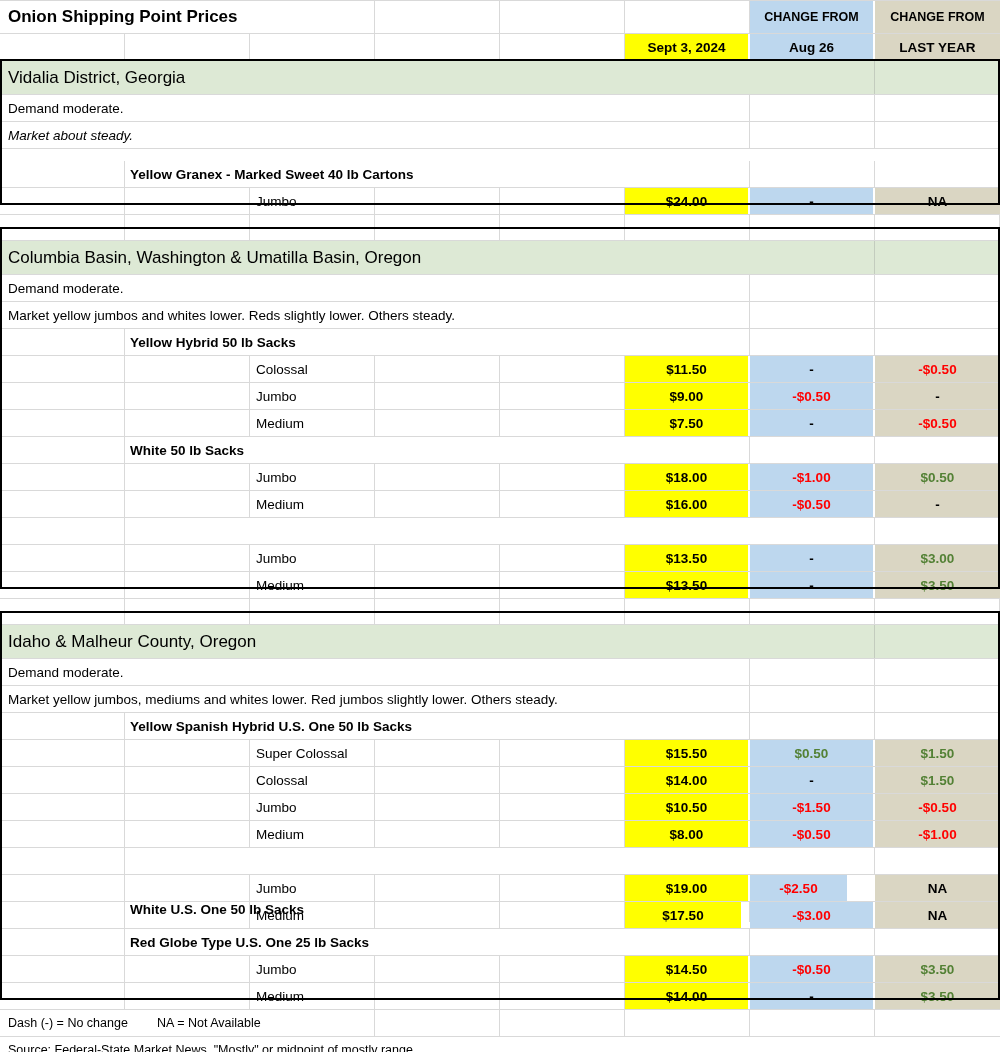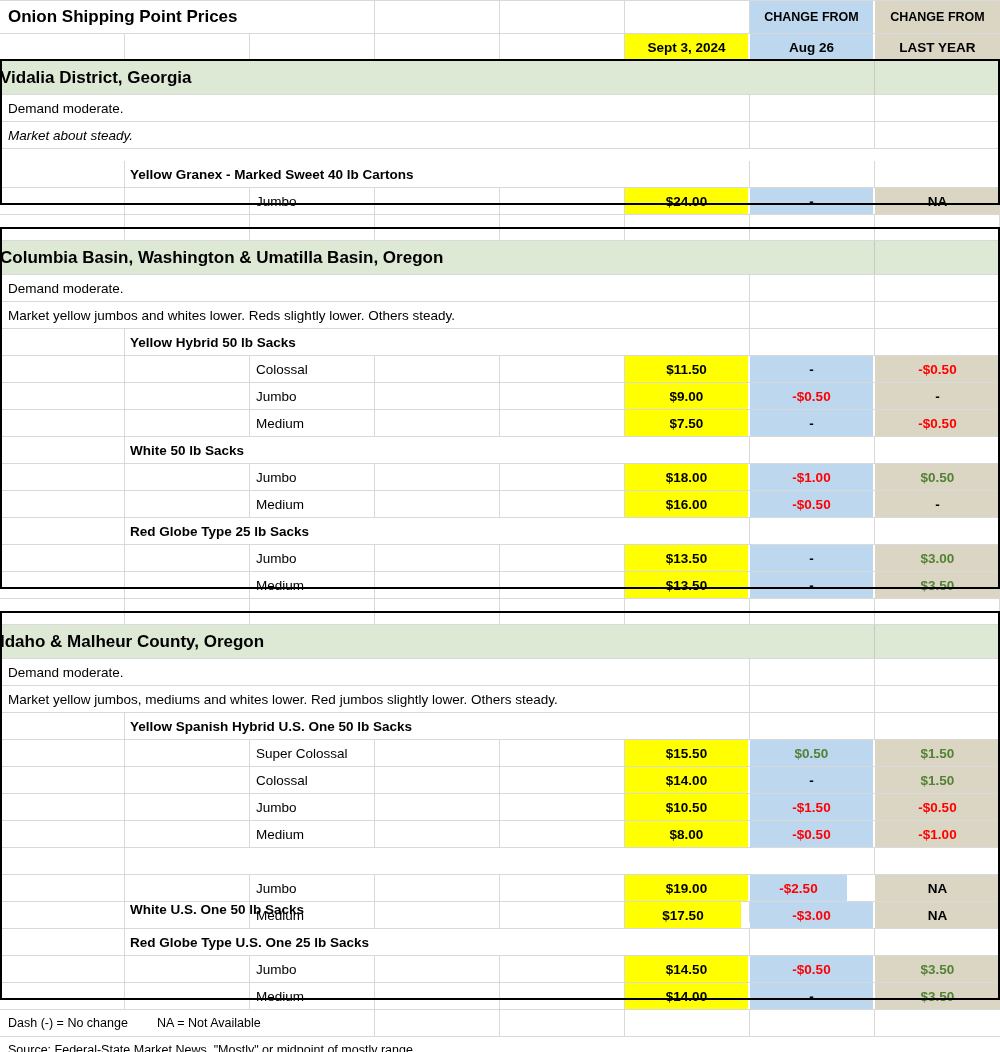--- a/index.html
+++ b/index.html
@@ -10,21 +10,21 @@
   .row  { position:relative; width:100%; border-bottom:1px solid #d9d9d9; box-sizing:border-box; }
   .cell { position:absolute; top:0; height:100%; box-sizing:border-box; display:flex;
           align-items:center; white-space:nowrap; overflow:visible; }
   .gr   { border-right:1px solid #d9d9d9; }
   .bg-y { background:#FFFF00; border-right:2px solid #fff; }
   .bg-b { background:#BDD7EE; border-right:2px solid #fff; }
   .bg-t { background:#DAD6C3; }
   .bg-g { background:#DDE9D5; }
   .grg  { border-right:1px solid #c3ccbe; }
   .t-title { font-weight:bold; font-size:17px; padding-left:8px; }
-  .t-sec   { font-weight:bold; font-size:17px; padding-left:0; }
+  .t-sec   { font-weight:normal; font-size:17px; padding-left:8px; }
   .t-hdr   { justify-content:center; font-weight:bold; font-size:12.5px; }
   .t-sub   { justify-content:center; font-weight:bold; font-size:13.5px; }
   .t-note  { font-size:13.5px; padding-left:8px; }
   .t-attr  { font-weight:bold; font-size:13.5px; padding-left:5px; }
   .t-size  { font-size:13.5px; padding-left:6px; }
   .t-c     { justify-content:center; font-weight:bold; font-size:13.5px; }
   .t-foot  { font-size:12.5px; padding-left:8px; }
   .na-note { position:absolute; left:157px; }
   .c-r { color:#FF0000; }
   .c-g { color:#538135; }
@@ -168,21 +168,20 @@
         <div class="cell gr" style="left: 125px; width: 125px;"></div>
         <div class="cell gr t-size" style="left: 250px; width: 125px;">Medium</div>
         <div class="cell gr" style="left: 375px; width: 125px;"></div>
         <div class="cell gr" style="left: 500px; width: 125px;"></div>
         <div class="cell bg-y t-c" style="left: 625px; width: 125px;">$16.00</div>
         <div class="cell bg-b t-c c-r" style="left: 750px; width: 125px;">-$0.50</div>
         <div class="cell bg-t t-c " style="left: 875px; width: 125px;">-</div>
       </div>
       <div class="row" style="height: 27px;">
         <div class="cell gr" style="left: 0px; width: 125px;"></div>
-        <div class="cell gr t-attr" style="left: 125px; width: 625px;">Red Globe Type 25 lb Sacks</div>
         <div class="cell gr" style="left: 750px; width: 125px;"></div>
         <div class="cell" style="left: 875px; width: 125px;"></div>
       </div>
       <div class="row" style="height: 27px;">
         <div class="cell gr" style="left: 0px; width: 125px;"></div>
         <div class="cell gr" style="left: 125px; width: 125px;"></div>
         <div class="cell gr t-size" style="left: 250px; width: 125px;">Jumbo</div>
         <div class="cell gr" style="left: 375px; width: 125px;"></div>
         <div class="cell gr" style="left: 500px; width: 125px;"></div>
         <div class="cell bg-y t-c" style="left: 625px; width: 125px;">$13.50</div>

